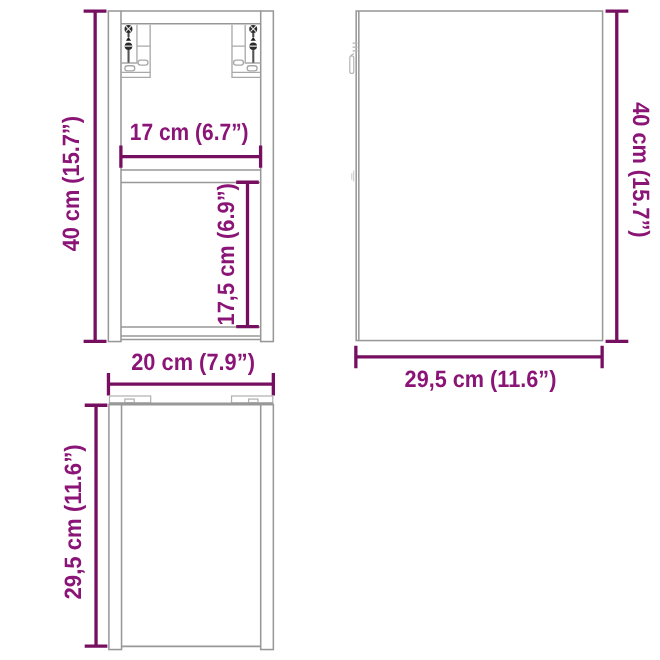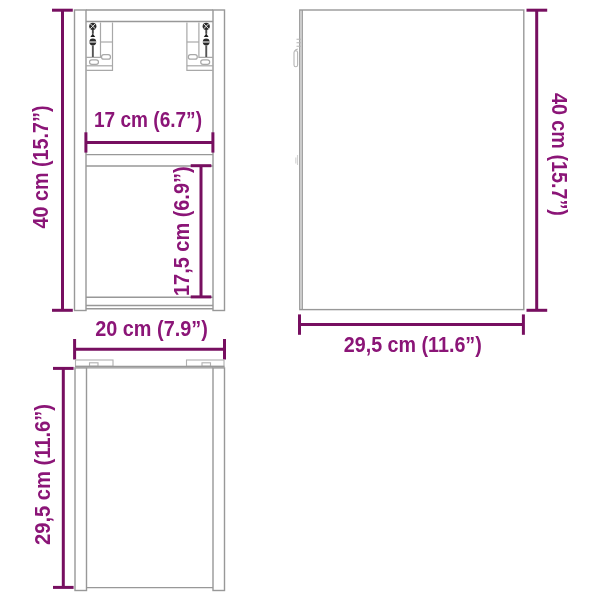--- a/index.html
+++ b/index.html
@@ -1,16 +1,16 @@
 <!DOCTYPE html>
 <html><head>
 <meta charset="utf-8">
 <style>
   html,body{margin:0;padding:0;background:#ffffff;}
-  .wrap{width:520px;height:600px;position:relative;}
+  .wrap{width:520px;height:600px;position:relative;margin-left:24px;}
   text{font-family:"Liberation Sans",sans-serif;font-weight:bold;fill:#8b1577;}
 </style>
 </head>
 <body>
 <div class="wrap">
 <svg width="600" height="600" viewBox="0 0 600 600" xmlns="http://www.w3.org/2000/svg" style="filter:blur(0.5px)">
 <rect x="0" y="0" width="600" height="600" fill="#ffffff"></rect>
 
 <g stroke="#989898" stroke-width="1.4" fill="none">
 

